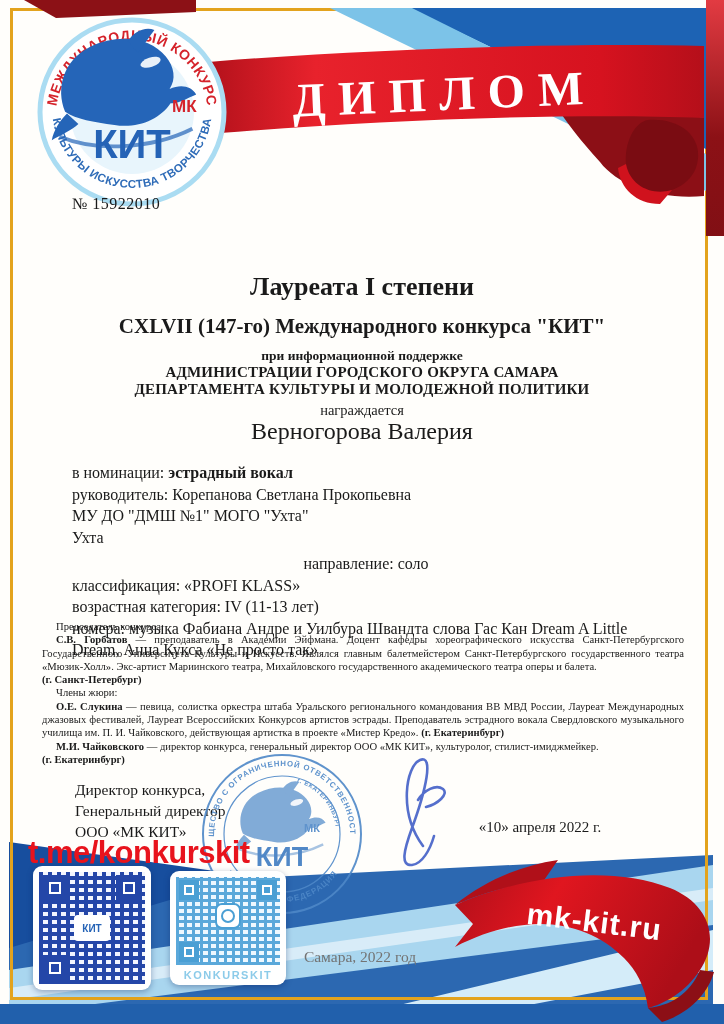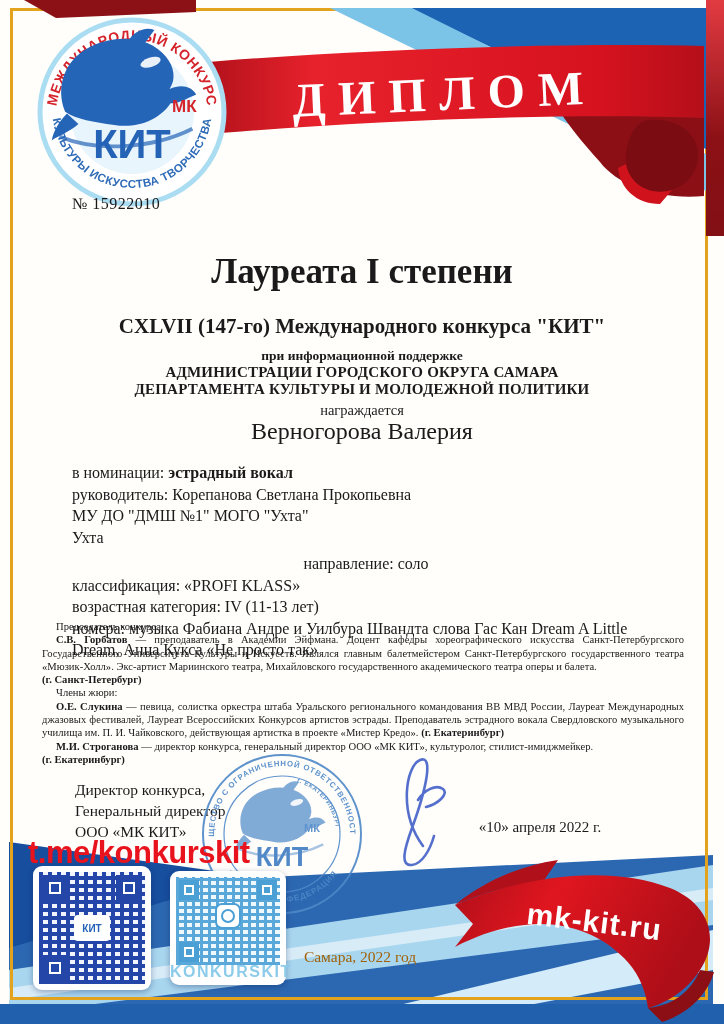--- a/index.html
+++ b/index.html
@@ -11,21 +11,21 @@
               border:3px solid #e3a31d;z-index:2;pointer-events:none;}
   svg.layer{position:absolute;z-index:3;}
   #hdr{left:0;top:0;}
   #btm{left:0;top:830px;z-index:1;}
   #rib2{left:428px;top:852px;z-index:5;}
   #stampsvg{left:198px;top:748px;z-index:6;opacity:.9;}
   #sigsvg{left:368px;top:746px;z-index:6;}
   
   .row{position:absolute;left:30px;right:30px;text-align:center;z-index:4;}
   .num{position:absolute;left:72px;top:195px;font-size:16px;z-index:4;letter-spacing:.5px;}
-  .award-title{top:252px;font-size:35px;font-weight:bold;}
+  .award-title{top:272px;font-size:26px;font-weight:bold;}
   .award-comp{top:314px;font-size:21px;font-weight:bold;}
   .support-intro{top:348px;font-size:13.5px;font-weight:bold;}
   .support1{top:364px;font-size:15px;font-weight:bold;letter-spacing:.2px;}
   .support2{top:381px;font-size:15px;font-weight:bold;letter-spacing:.2px;}
   .awarded{top:402px;font-size:14.5px;}
   .recipient{top:418px;font-size:24px;font-weight:normal;}
   
   .details{position:absolute;left:72px;top:462px;width:588px;font-size:16px;
            line-height:21.5px;z-index:4;}
   .details b{margin-left:4px;}
@@ -40,21 +40,21 @@
   
   .sig-left{position:absolute;left:75px;top:779px;font-size:15.5px;line-height:21px;z-index:4;}
   .sig-name{position:absolute;left:440px;top:796px;width:200px;text-align:center;
             font-size:17.5px;font-weight:bold;z-index:4;}
   .sig-date{position:absolute;left:440px;top:819px;width:200px;text-align:center;
             font-size:15px;z-index:4;}
   
   .tg-link{position:absolute;left:28px;top:835px;font-weight:bold;font-size:31px;
            color:#e8131c;z-index:7;letter-spacing:-.5px;}
   .place-year{position:absolute;left:280px;top:948px;width:160px;text-align:center;
-              font-size:15.5px;color:#a16207;z-index:4;}
+              font-size:15.5px;color:#737373;z-index:4;}
   
   .qr-card{position:absolute;background:#fff;border-radius:9px;z-index:6;
            box-shadow:0 2px 6px rgba(10,30,90,.35);}
   .qr-left{left:33px;top:866px;width:118px;height:124px;}
   .qr-right{left:170px;top:871px;width:116px;height:114px;}
   .qrp{position:absolute;left:6px;top:6px;right:6px;bottom:6px;}
   .qr-left .qrp{background:
       repeating-linear-gradient(0deg,#2446a8 0 4px,transparent 4px 8px),
       repeating-linear-gradient(90deg,#2446a8 0 4px,#f2f5ff 4px 9px);}
   .qr-right .qrp{bottom:20px;background:
@@ -68,22 +68,22 @@
   .f-tl{left:3px;top:3px;} .f-tr{right:3px;top:3px;} .f-bl{left:3px;bottom:3px;}
   .qr-chip{position:absolute;left:50%;top:50%;transform:translate(-50%,-50%);
            width:36px;height:26px;background:#fff;border-radius:4px;display:flex;
            align-items:center;justify-content:center;font-weight:bold;font-size:10px;
            color:#2563b6;font-family:"Liberation Sans",sans-serif;}
   .ig-chip{position:absolute;left:50%;top:44%;transform:translate(-50%,-50%);
            width:26px;height:26px;background:#fff;border-radius:7px;
            border:2px solid #4a9fd4;box-sizing:border-box;}
   .ig-chip::after{content:"";position:absolute;left:50%;top:50%;transform:translate(-50%,-50%);
            width:10px;height:10px;border:2px solid #4a9fd4;border-radius:50%;}
-  .qr-caption{position:absolute;left:0;right:0;bottom:4px;
-           font-family:"Liberation Sans",sans-serif;font-weight:bold;font-size:16px;
+  .qr-caption{position:absolute;left:0;right:0;bottom:4px;text-align:center;
+           font-family:"Liberation Sans",sans-serif;font-weight:bold;font-size:11px;
            color:#8ccbe9;letter-spacing:1.5px;}
 </style>
 </head>
 <body>
 
 <div class="page">
 
   <svg id="btm" class="layer" width="724" height="194" viewBox="0 0 724 194">
     <polygon points="9,60 713,25 713,194 9,194" fill="#2c68b1"></polygon>
     <polygon points="9,12 250,46 9,118" fill="#174e9e"></polygon>
@@ -173,21 +173,21 @@
     <div class="dl">возрастная категория: IV (11-13 лет)</div>
     <div class="dl">номера: музыка Фабиана Андре и Уилбура Швандта слова Гас Кан Dream A Little Dream, Анна Кукса «Не просто так»</div>
   </div>
 
   <div class="jury">
     <p class="ind">Председатель конкурса:</p>
     <p class="just"><b>С.В. Горбатов</b><span> — преподаватель в Академии Эйфмана. Доцент кафедры хореографического искусства Санкт-Петербургского Государственного Университета Культуры и Искусств. Являлся главным балетмейстером Санкт-Петербургского государственного театра «Мюзик-Холл». Экс-артист Мариинского театра, Михайловского государственного академического театра оперы и балета.</span></p>
     <p class="cityline">(г. Санкт-Петербург)</p>
     <p class="ind">Члены жюри:</p>
     <p class="just"><b>О.Е. Слукина</b><span> — певица, солистка оркестра штаба Уральского регионального командования ВВ МВД России, Лауреат Международных джазовых фестивалей, Лауреат Всероссийских Конкурсов артистов эстрады. Преподаватель эстрадного вокала Свердловского музыкального училища им. П. И. Чайковского, действующая артистка в проекте «Мистер Кредо». </span><b>(г. Екатеринбург)</b></p>
-    <p class="just"><b>М.И. Строганова</b><span> — директор конкурса, генеральный директор ООО «МК КИТ», культуролог, стилист-имиджмейкер.</span></p>
+    <p class="just"><b>М.И. Чайковского</b><span> — директор конкурса, генеральный директор ООО «МК КИТ», культуролог, стилист-имиджмейкер.</span></p>
     <p class="cityline">(г. Екатеринбург)</p>
   </div>
 
   <div class="sig-left">
     <div>Директор конкурса,</div>
     <div>Генеральный директор</div>
     <div>ООО «МК КИТ»</div>
   </div>
 
   <svg id="stampsvg" class="layer" width="170" height="174" viewBox="0 0 170 174">

